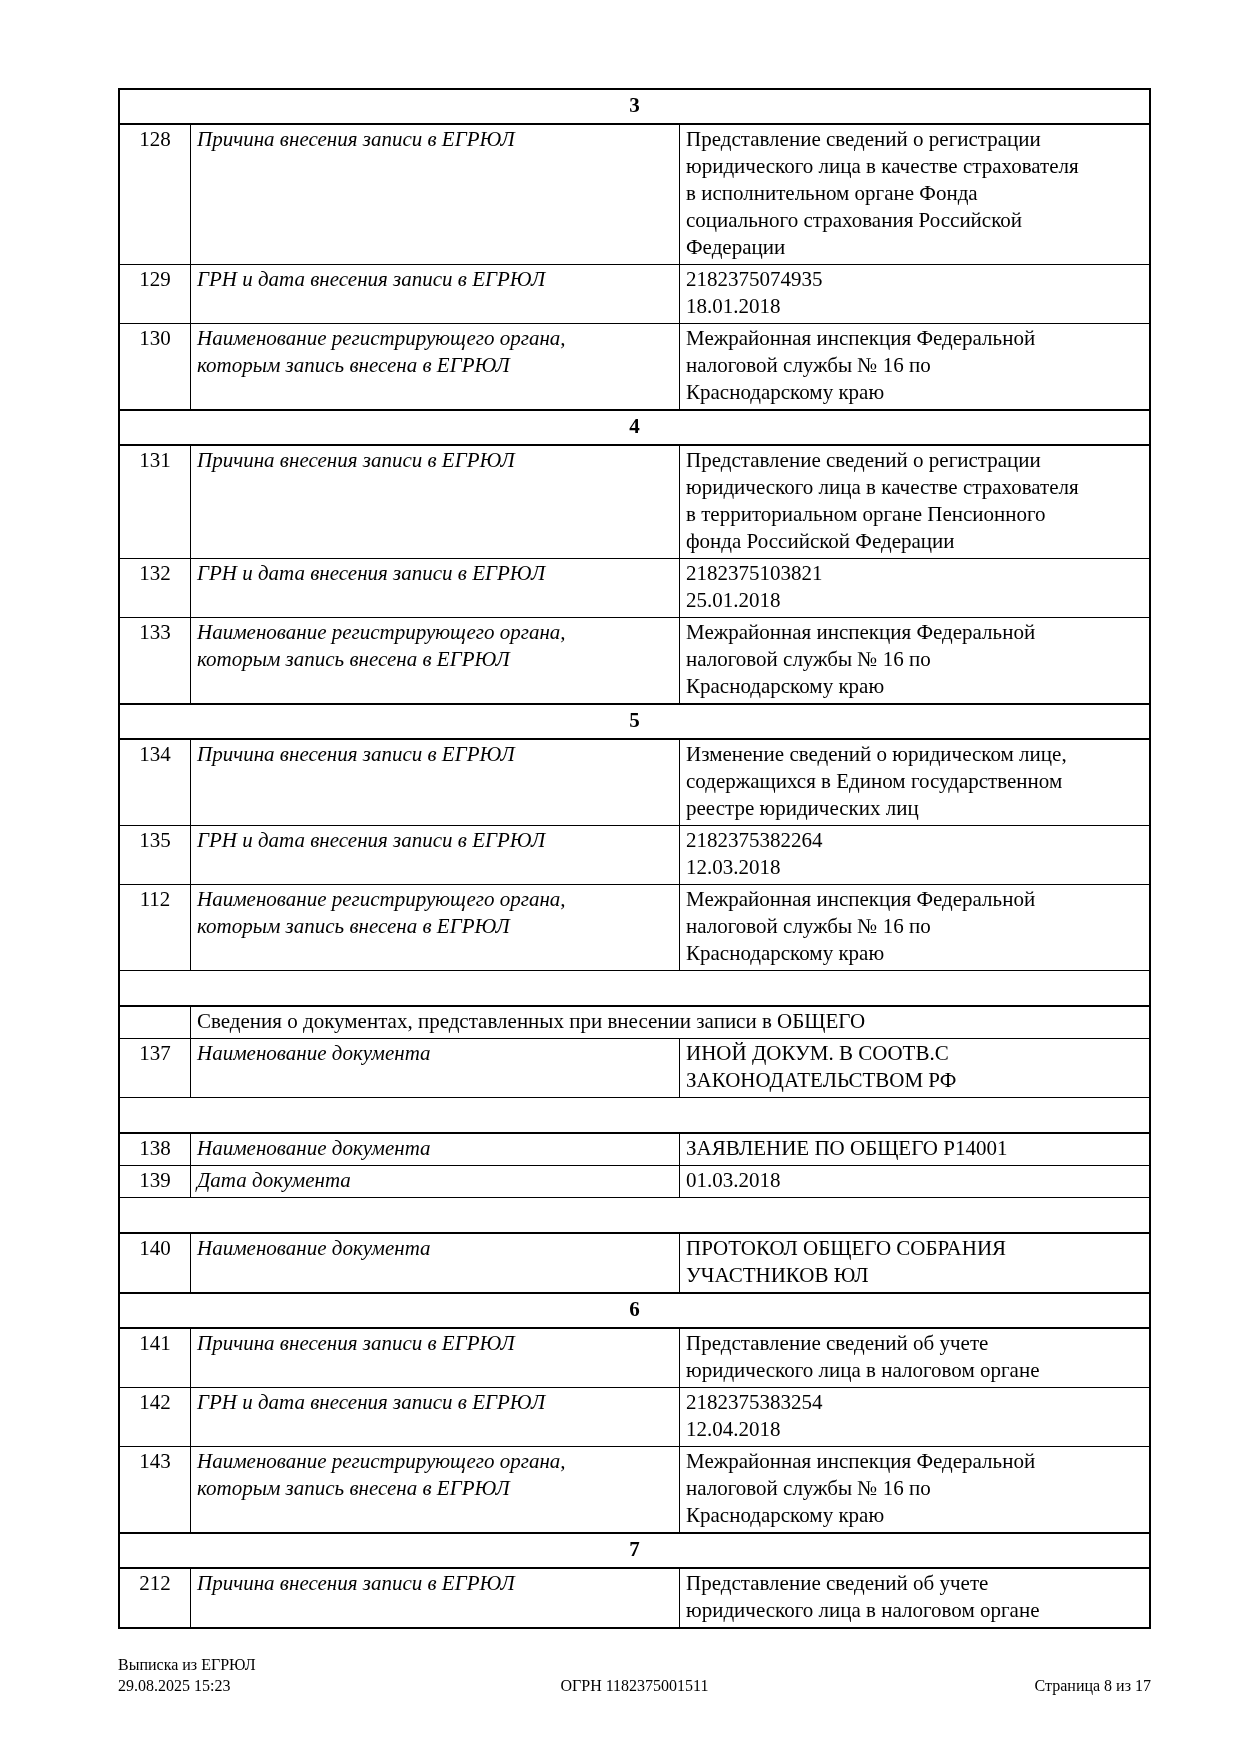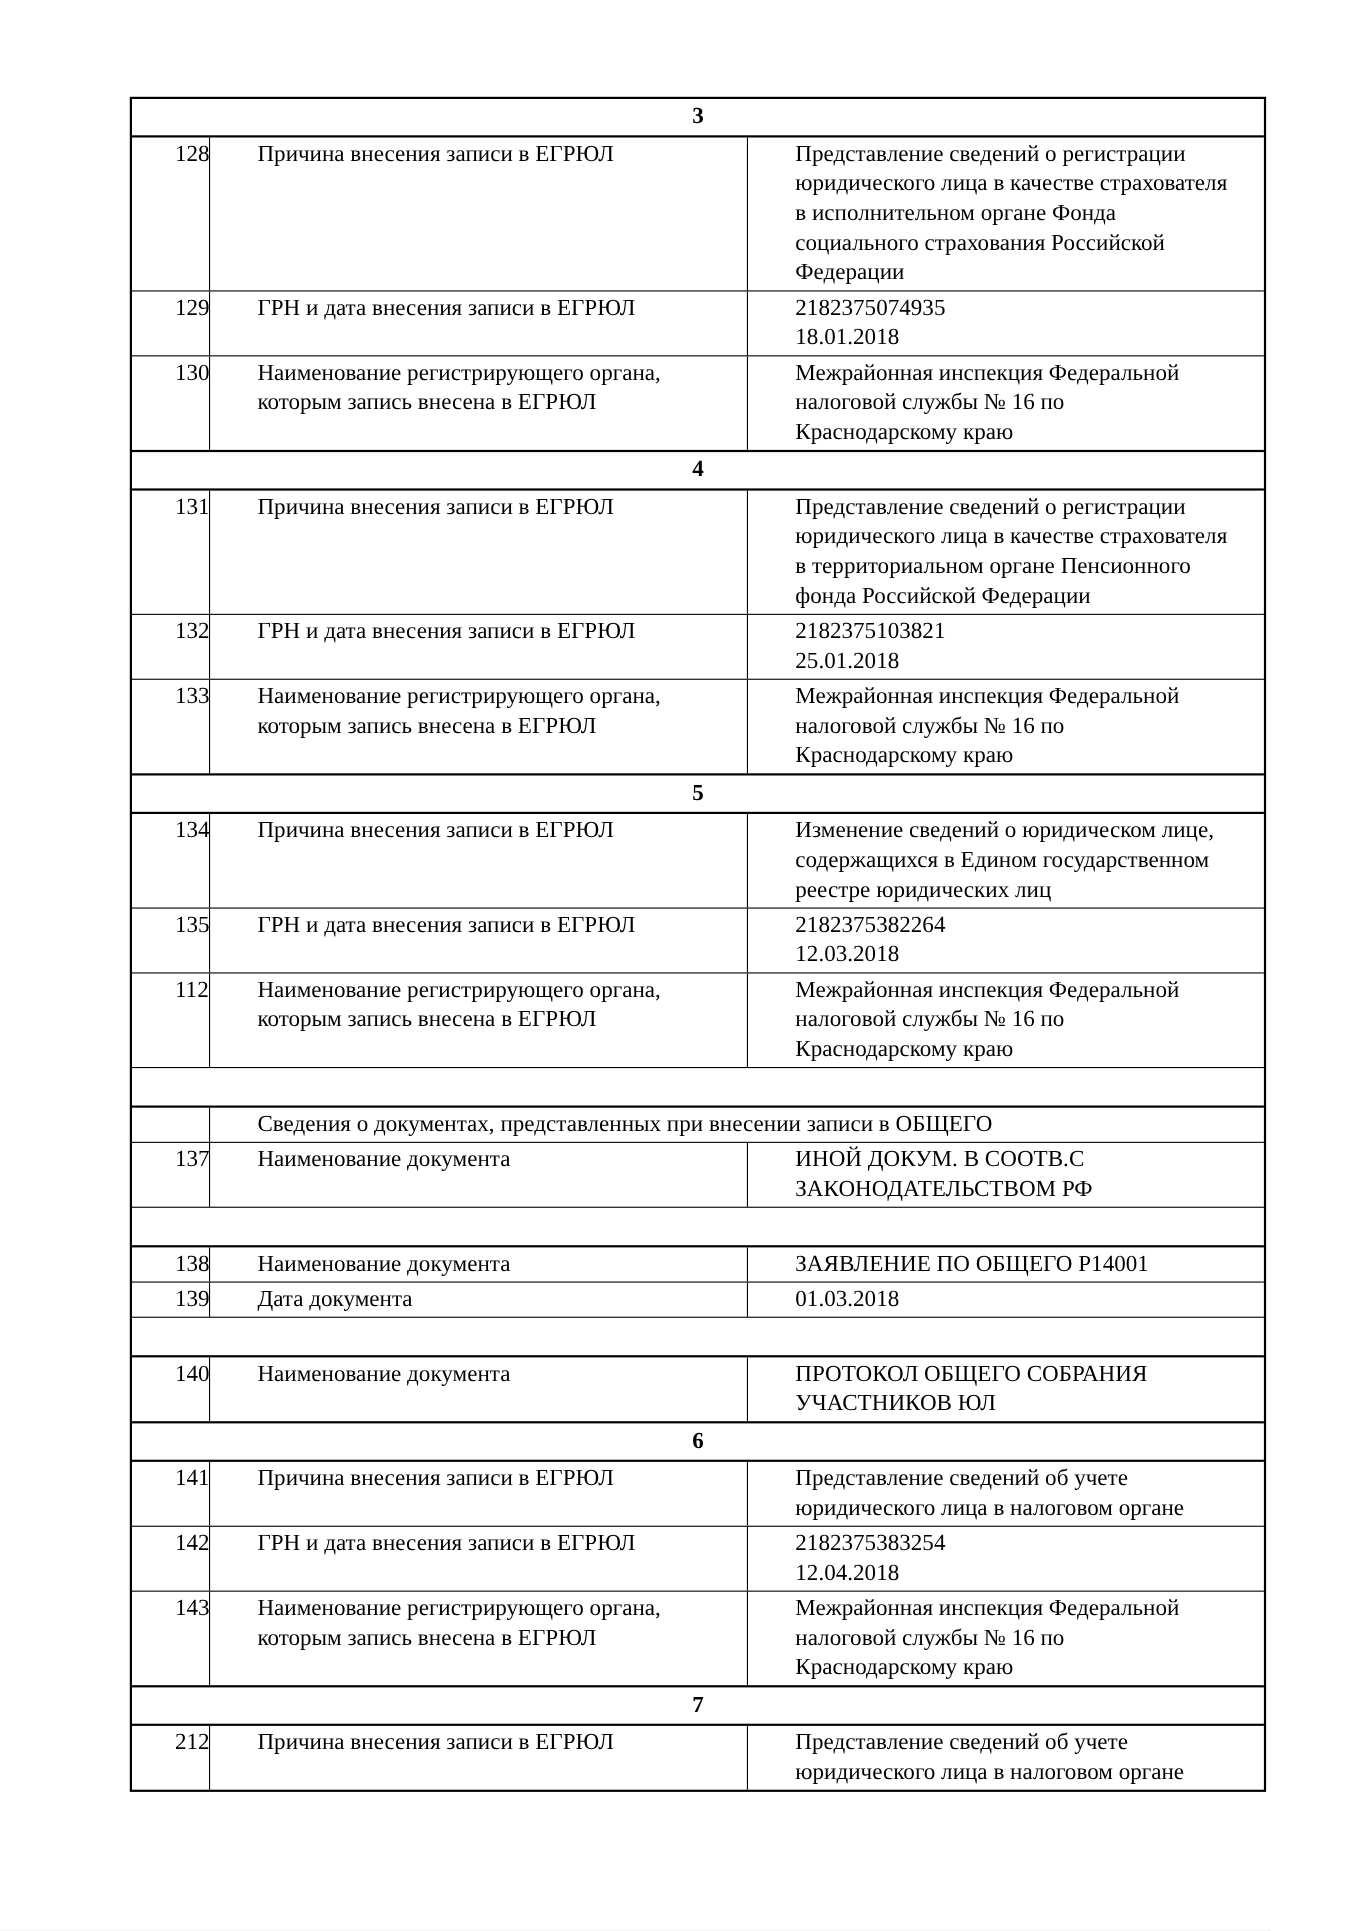--- a/index.html
+++ b/index.html
@@ -32,30 +32,29 @@
   }
   .trow.thick { border-top-width: 2.5px; }
   .egrul-table > .trow:first-child { border-top: 0; }
   .trow.section { display: block; }
   .trow.empty { display: block; min-height: 34px; }
   .trow.subheader { grid-template-columns: 71px 1fr; }
   .cell {
     padding: 1px 6px 3px 6px;
     white-space: pre-line;
     box-sizing: border-box;
-    margin-left: 37px;
   }
   .cell.num {
     text-align: center;
     padding-left: 2px;
     padding-right: 2px;
     border-right: 1.6px solid #000000;
     white-space: normal;
   }
-  .cell.field { border-right: 1.6px solid #000000; }
+  .cell.field { border-right: 1.6px solid #000000; font-style: italic; }
   .cell.onelinepad { min-height: 31px; }
   .section-label {
     text-align: center;
     font-weight: bold;
     padding: 2px 0 4px 0;
   }
 
   
   .footer {
     position: absolute;
@@ -209,14 +208,22 @@
         <div class="section-label">7</div>
       </div>
       <div class="trow data thick">
         <div class="cell num">212</div>
         <div class="cell field">Причина внесения записи в ЕГРЮЛ</div>
         <div class="cell value">Представление сведений об учете
 юридического лица в налоговом органе</div>
       </div>
     </div>
 
+  <div class="footer">
+    <div class="footer-line1">Выписка из ЕГРЮЛ</div>
+    <div class="footer-line2">
+      <span class="footer-left">29.08.2025 15:23</span>
+      <span class="footer-center">ОГРН 1182375001511</span>
+      <span class="footer-right">Страница 8 из 17</span>
+    </div>
+  </div>
 
 </div>
 
 </body></html>

